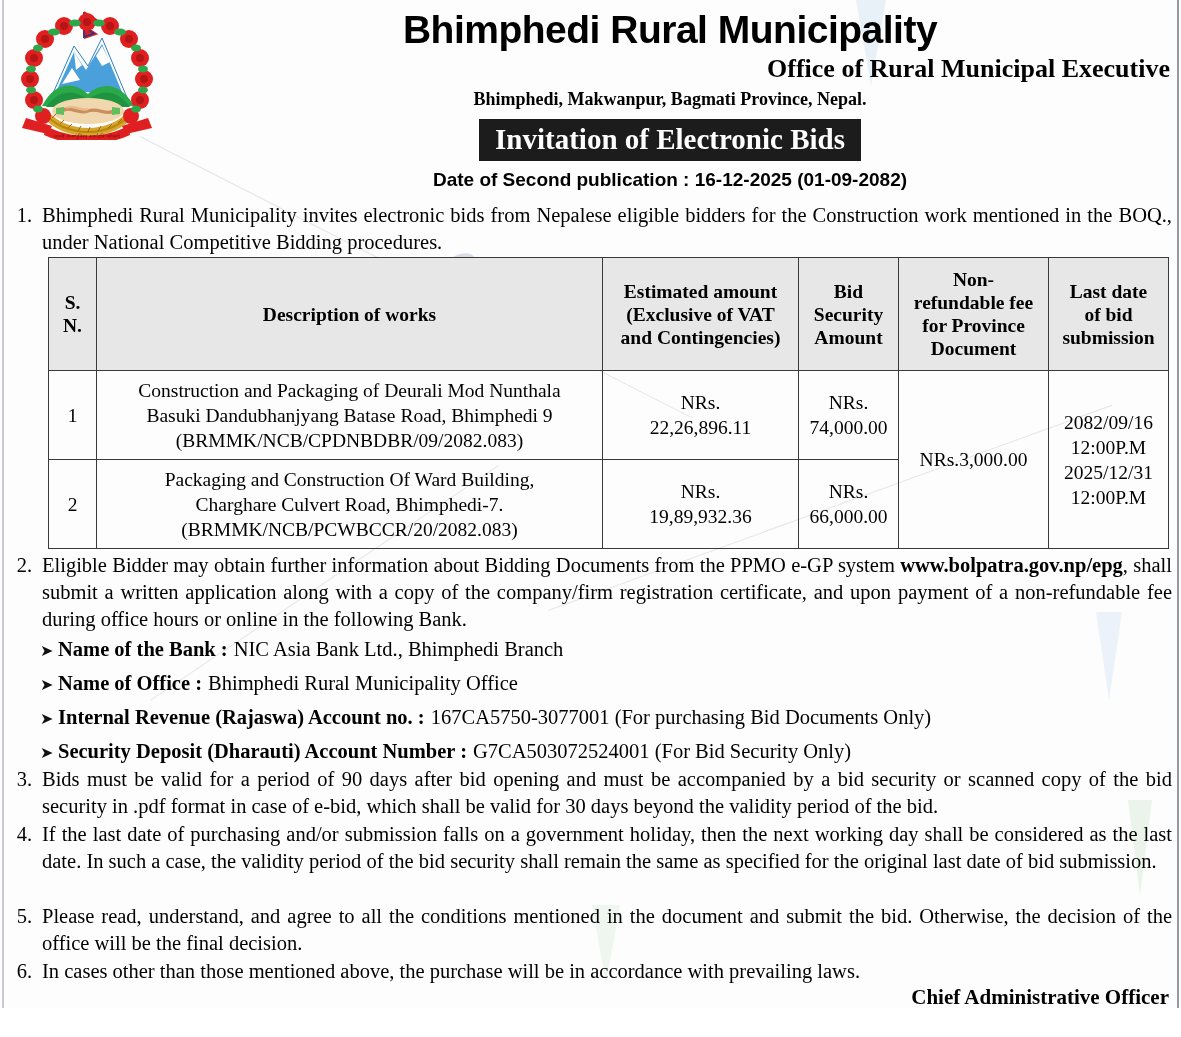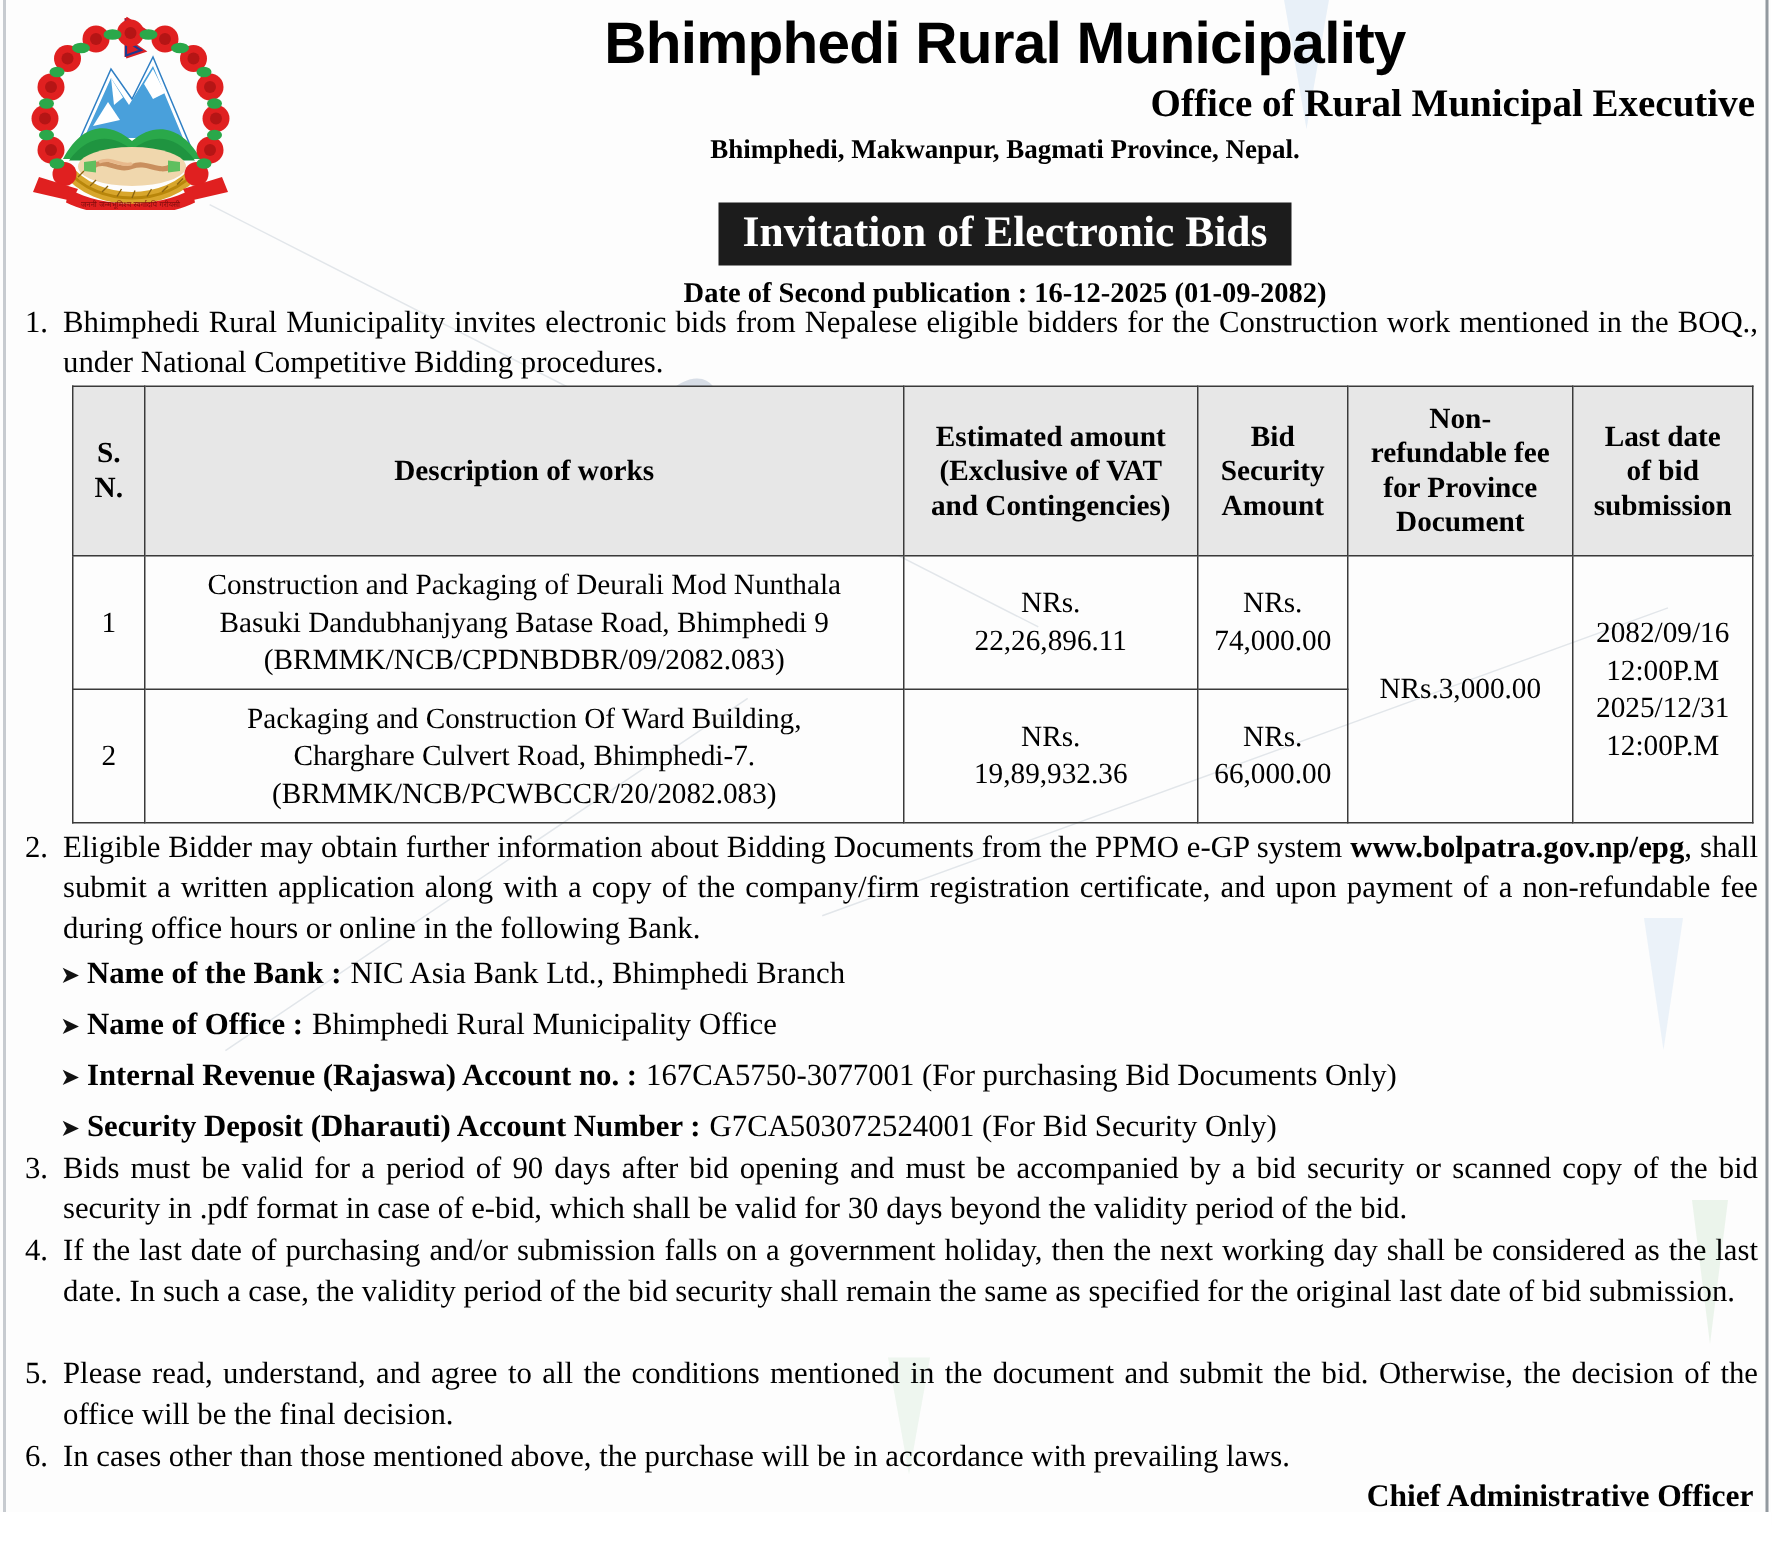--- a/index.html
+++ b/index.html
@@ -125,34 +125,34 @@
     text-align: right;
   }
   .org-addr {
     font-family: "Liberation Serif", serif;
     font-weight: bold;
     font-size: 18px;
     line-height: 24px;
     margin-top: 3px;
   }
   .banner-wrap {
-    margin-top: 24px;
+    margin-top: 8px;
   }
   .banner {
     display: inline-block;
     background: #1c1c1c;
     color: #ffffff;
     font-family: "Liberation Serif", serif;
     font-weight: bold;
     font-size: 29px;
     line-height: 34px;
     padding: 3px 16px 5px 16px;
   }
   .pubdate {
-    font-family: Liberation Serif, serif;
+    font-family: Liberation Sans, sans-serif;
     font-weight: bold;
     font-size: 19px;
     line-height: 24px;
     margin-top: 7px;
   }
 
   
   .clause {
     position: absolute;
     display: flex;

